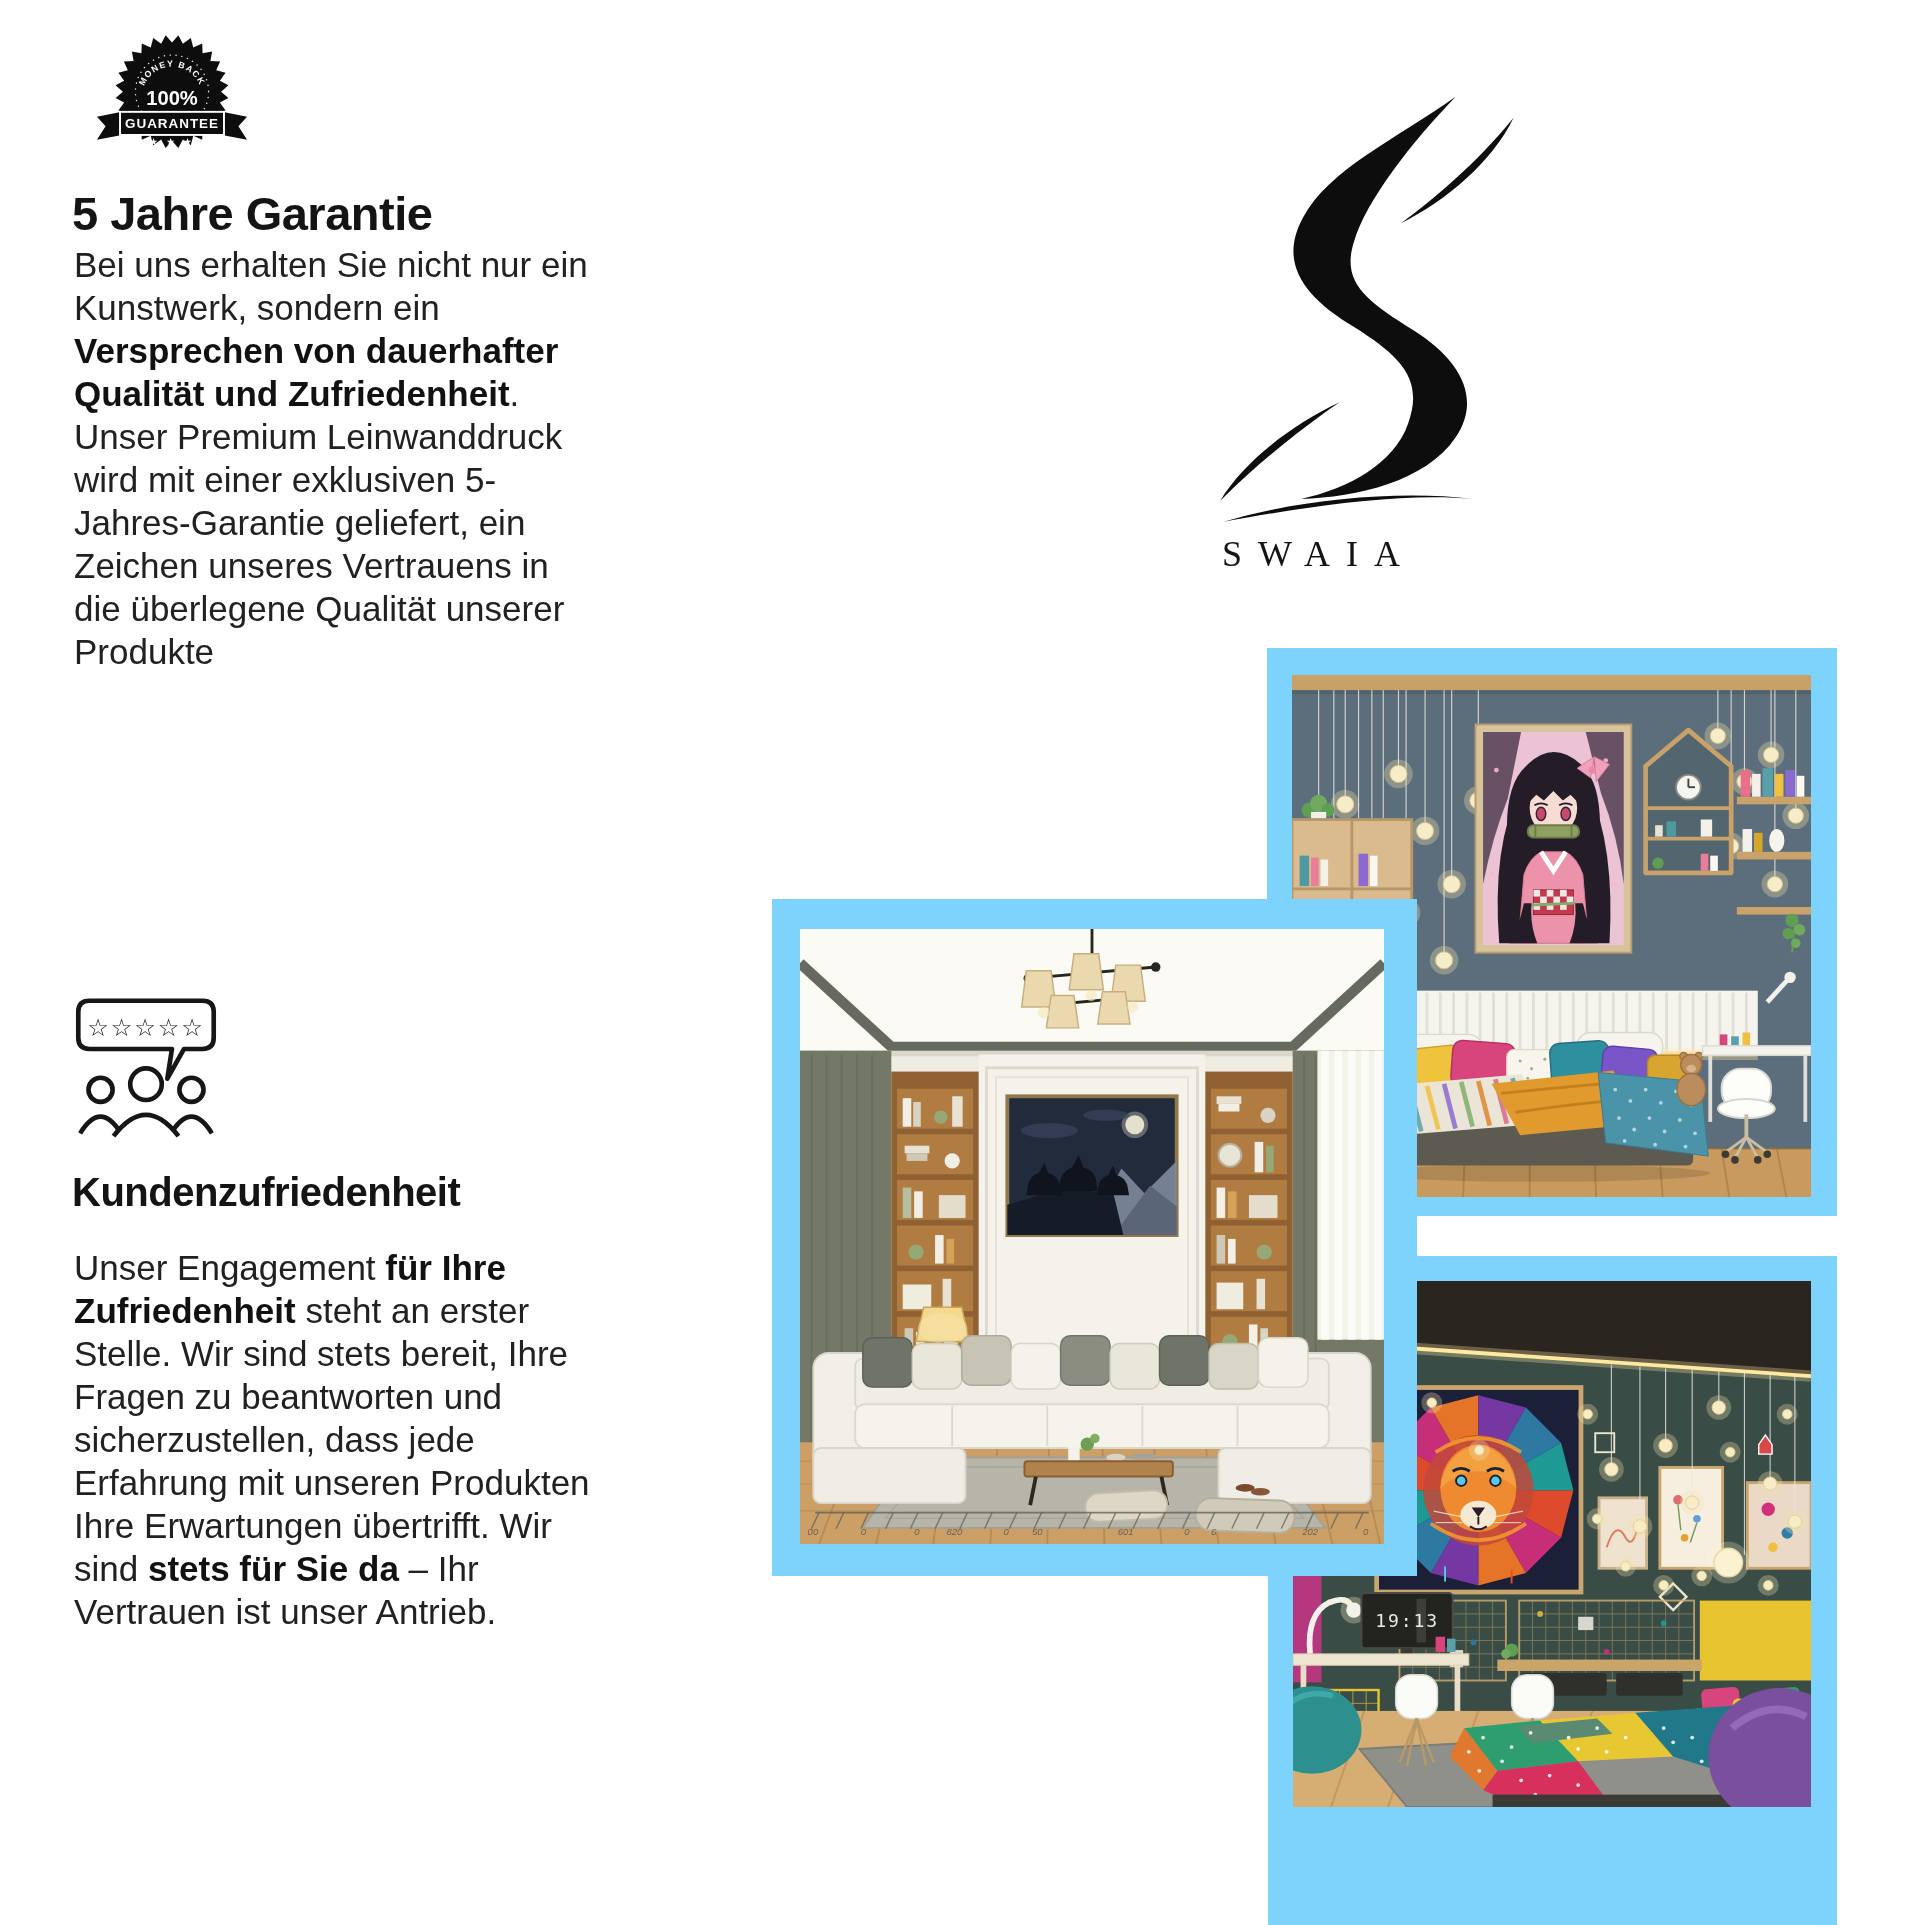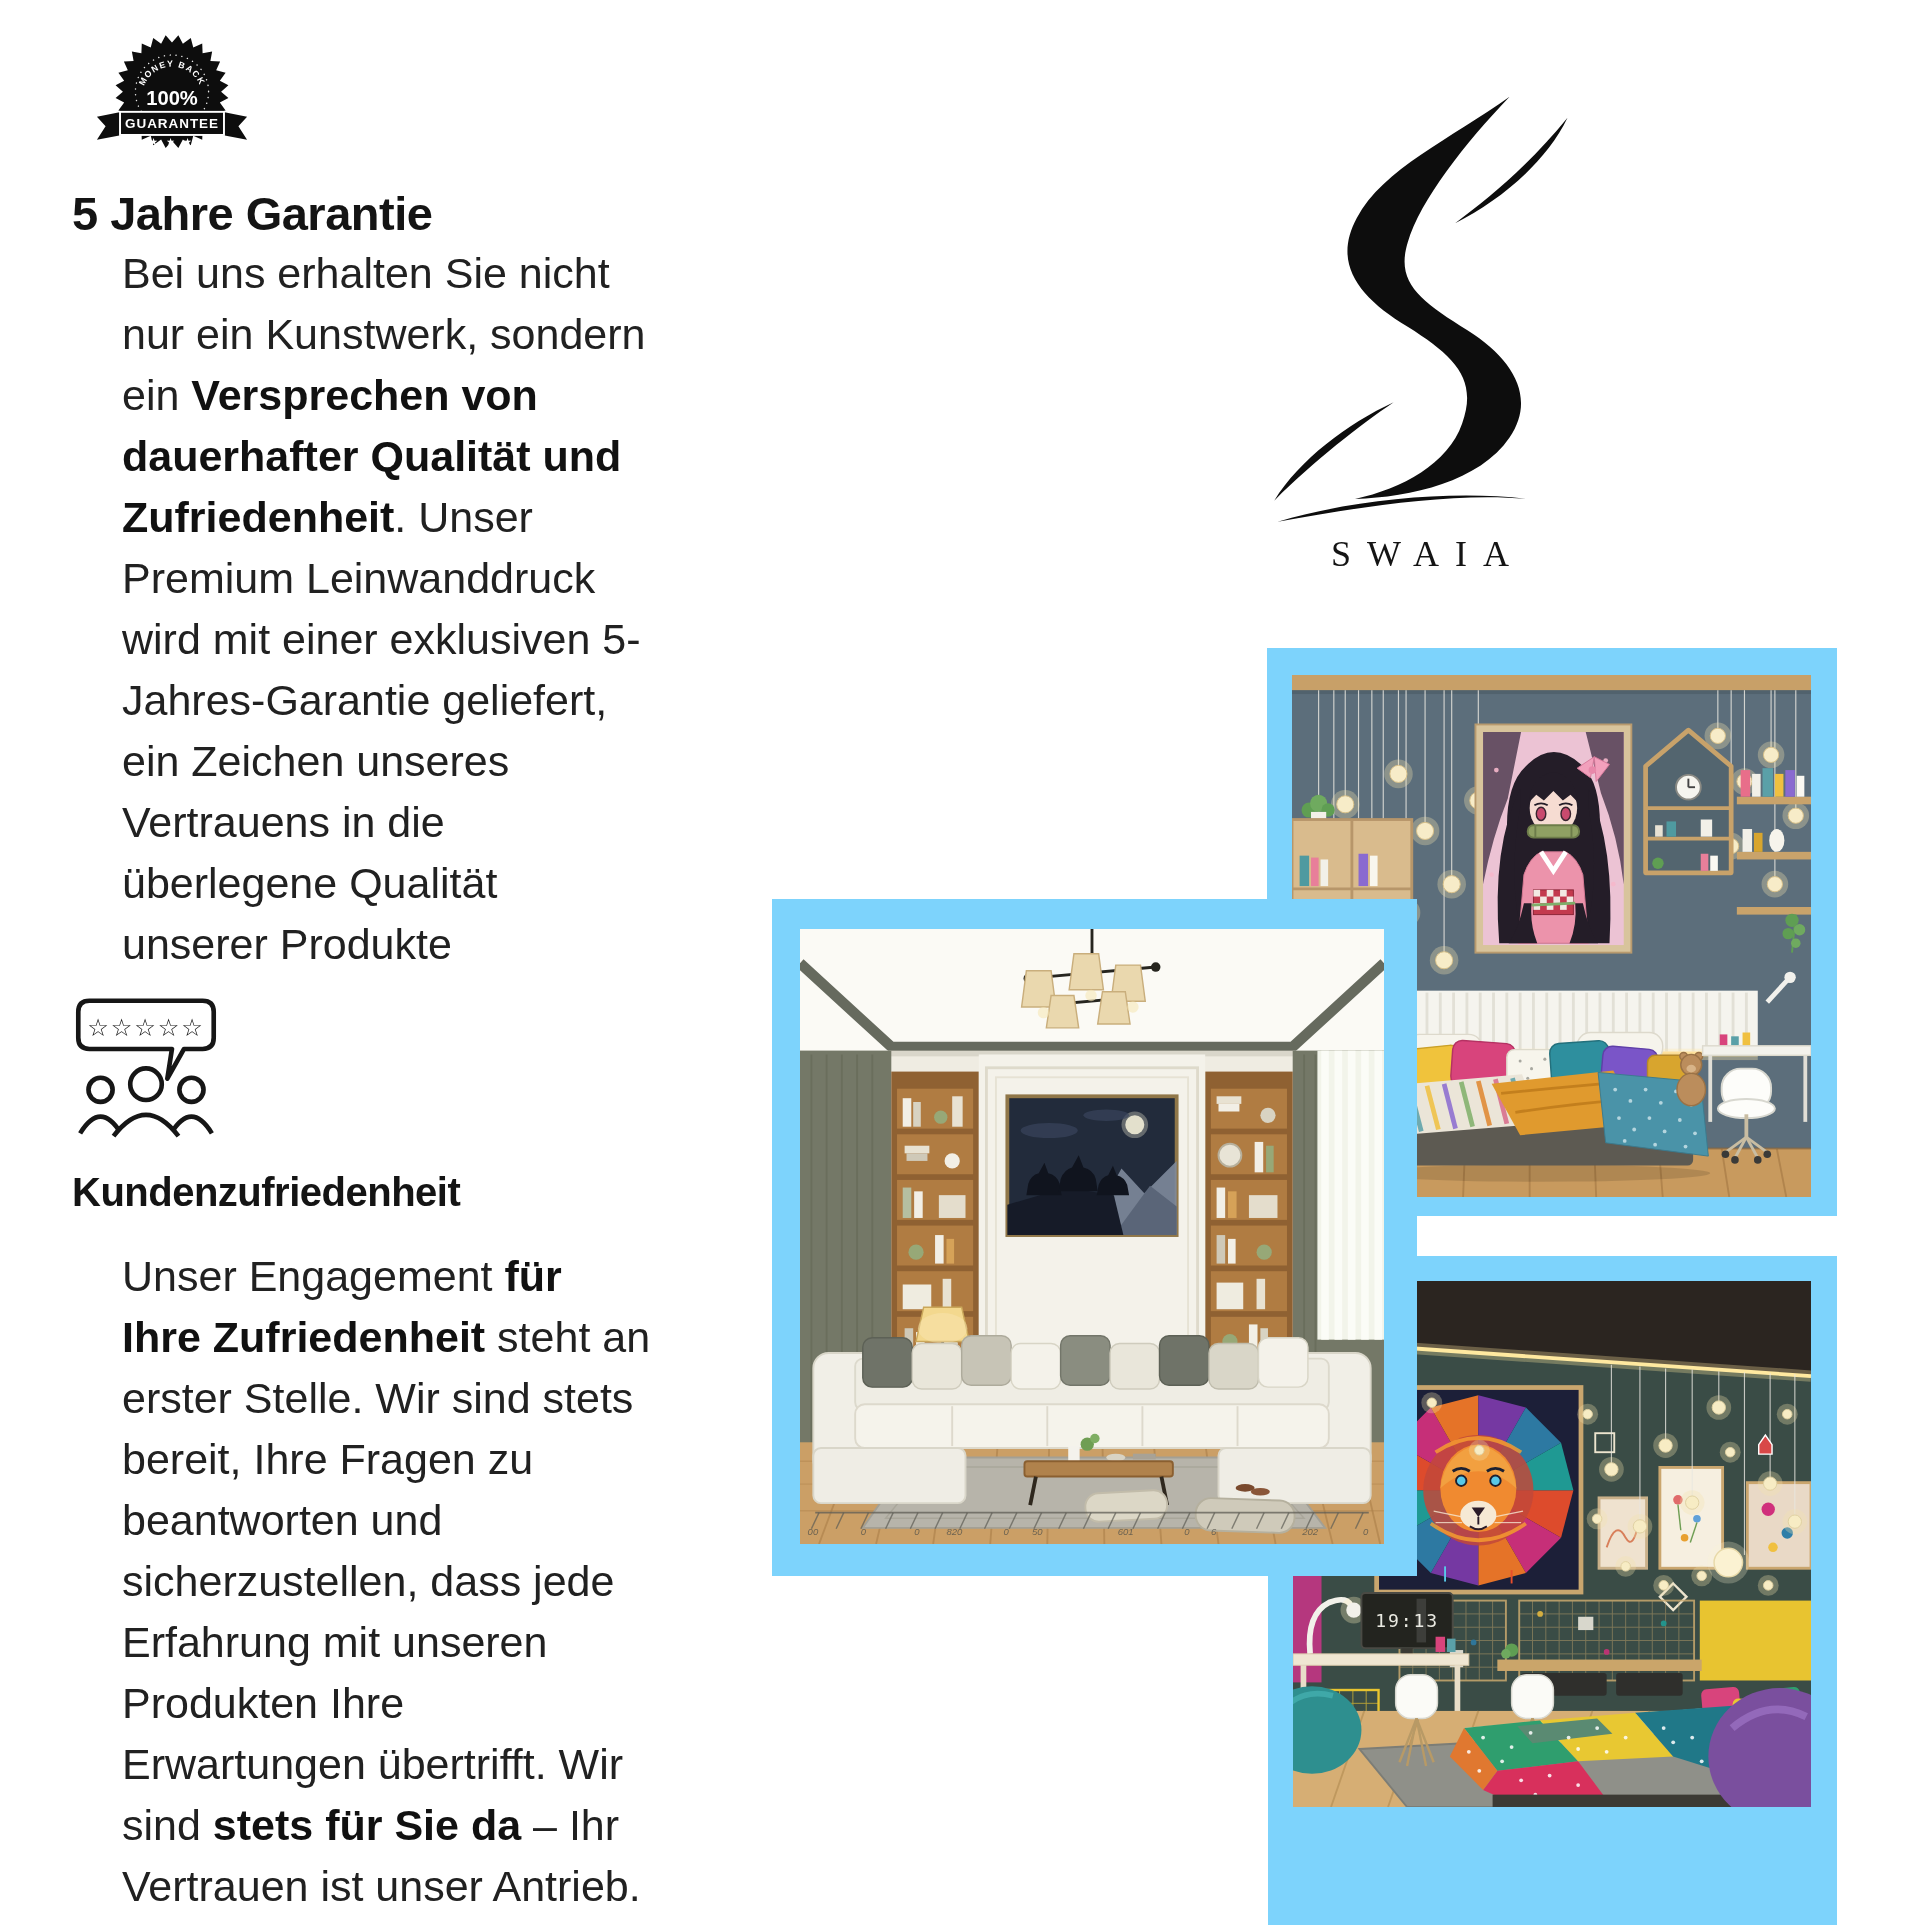--- a/index.html
+++ b/index.html
@@ -7,28 +7,28 @@
           font-family:"Liberation Sans",sans-serif;color:#1b1b1b;}
   
   .badge{position:absolute;left:95px;top:34px;width:154px;height:122px;}
   .badge .arc-text{font-size:9px;letter-spacing:1.4px;font-weight:700;fill:#ffffff;}
   .badge .pct{font-size:21px;font-weight:700;fill:#ffffff;text-anchor:middle;}
   .badge .ribbon-text{font-size:14px;font-weight:700;fill:#ffffff;text-anchor:middle;letter-spacing:1px;}
   .badge .badge-stars{font-size:10px;fill:#ffffff;text-anchor:middle;letter-spacing:3px;}
   .heading{position:absolute;left:72px;font-weight:700;color:#141414;letter-spacing:-0.5px;white-space:nowrap;}
   #h1{top:186px;font-size:47px;}
   #h2{top:1170px;font-size:40px;}
-  .para{position:absolute;left:74px;width:529px;font-size:43px;line-height:61px;color:#212121;margin-left:48px;}
+  .para{position:absolute;left:74px;width:529px;font-size:35px;line-height:43px;color:#212121;}
   #p1{top:243px;}
   #p2{top:1246px;}
   .para .b{font-weight:700;color:#111111;}
   .reviews{position:absolute;left:68px;top:997px;width:156px;height:141px;}
   .reviews .stars-text{font-size:26px;letter-spacing:2px;fill:#161616;text-anchor:middle;}
   
-  .logo{position:absolute;left:1260px;top:88px;width:320px;text-align:center;}
+  .logo{position:absolute;left:1206px;top:88px;width:320px;}
   .logo svg{width:320px;height:439px;display:block;}
   .logo-word{margin-top:5.7px;font-family:"Liberation Serif",serif;font-size:36px;
              letter-spacing:16px;padding-left:16px;color:#141414;white-space:nowrap;}
   
   .card{position:absolute;background:#7dd3fc;}
   .card .ph{position:absolute;display:block;}
   #card-anime{left:1267px;top:648px;width:570px;height:568px;z-index:1;}
   #card-anime .ph{left:25px;top:27px;width:519px;height:522px;}
   #card-lion{left:1268px;top:1256px;width:569px;height:692px;z-index:2;}
   #card-lion .ph{left:25px;top:25px;width:518px;height:526px;}

